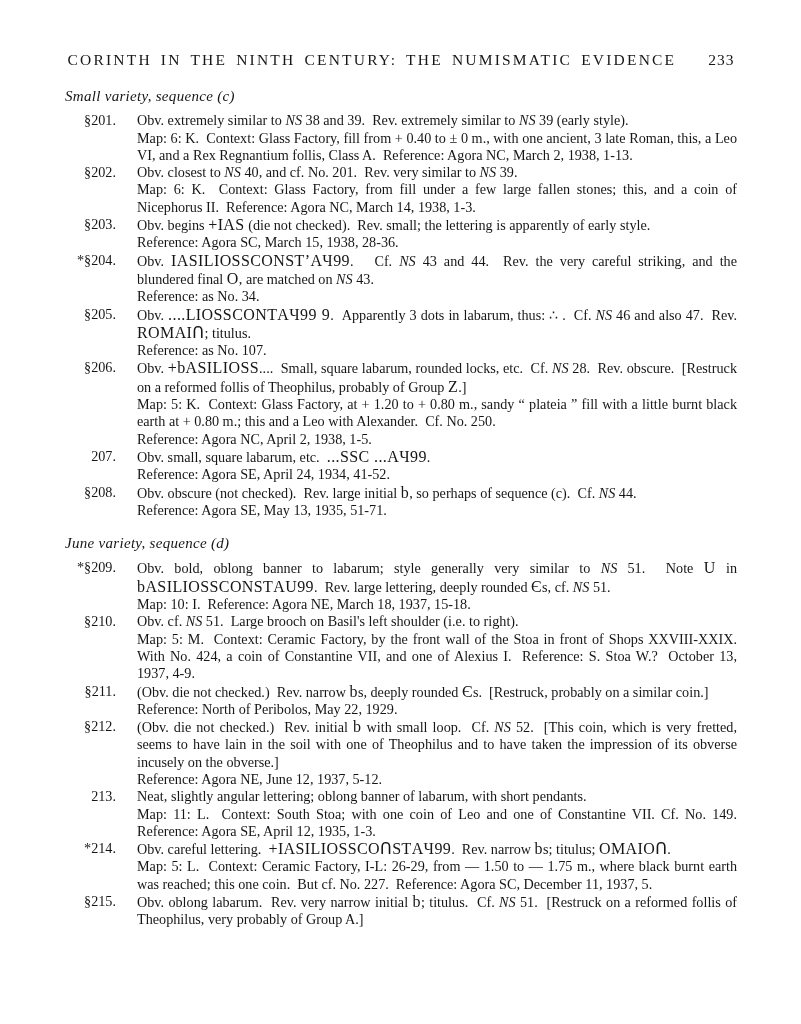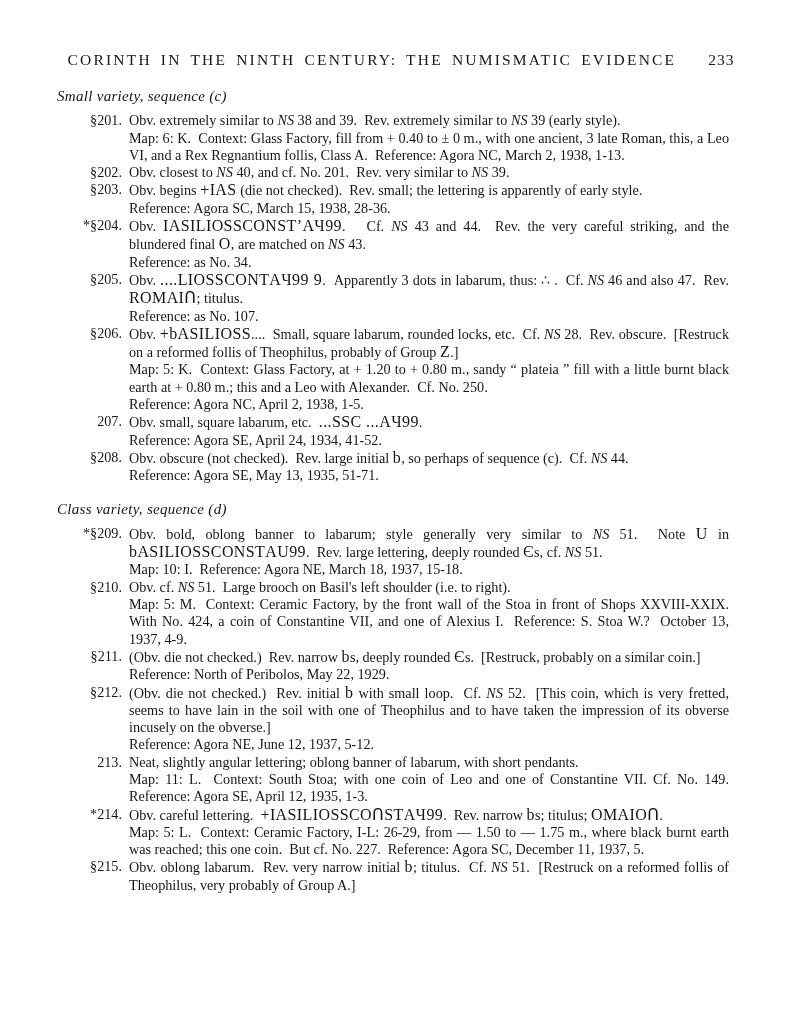--- a/index.html
+++ b/index.html
@@ -32,41 +32,41 @@
     word-spacing: 3px;
     white-space: nowrap;
   }
   .rh-page {
     margin-left: 32px;
     letter-spacing: 1px;
   }
   .content {
     position: absolute;
     top: 88px;
-    left: 57px;
+    left: 65px;
     width: 672px;
   }
   .section-heading {
     font-style: italic;
     font-size: 15px;
     margin: 0 0 7px 0;
     letter-spacing: 0.3px;
   }
   .section + .section .section-heading {
     margin-top: 16px;
   }
   .entry {
     display: flex;
     align-items: flex-start;
   }
   .entry-label {
     flex: 0 0 72px;
     width: 72px;
     text-align: right;
-    padding-right: 7px;
+    padding-right: 21px;
     box-sizing: border-box;
     white-space: nowrap;
   }
   .entry-body {
     flex: 1 1 auto;
     min-width: 0;
   }
   .entry-par {
     margin: 0;
     text-align: justify;
@@ -97,20 +97,21 @@
             <div class="entry-label">§201.</div>
             <div class="entry-body">
               <p class="entry-par"><span class="seg-n">Obv. extremely similar to </span><span class="seg-i">NS</span><span class="seg-n"> 38 and 39.  Rev. extremely similar to </span><span class="seg-i">NS</span><span class="seg-n"> 39 (early style).</span></p>
               <p class="entry-par"><span class="seg-n">Map: 6: K.  Context: Glass Factory, fill from + 0.40 to ± 0 m., with one ancient, 3 late Roman, this, a Leo VI, and a Rex Regnantium follis, Class A.  Reference: Agora NC, March 2, 1938, 1-13.</span></p>
             </div>
           </div>
           <div class="entry">
             <div class="entry-label">§202.</div>
             <div class="entry-body">
               <p class="entry-par"><span class="seg-n">Obv. closest to </span><span class="seg-i">NS</span><span class="seg-n"> 40, and cf. No. 201.  Rev. very similar to </span><span class="seg-i">NS</span><span class="seg-n"> 39.</span></p>
+              <p class="entry-par"><span class="seg-n">Map: 6: K.  Context: Glass Factory, from fill under a few large fallen stones; this, and a coin of Nicephorus II.  Reference: Agora NC, March 14, 1938, 1-3.</span></p>
             </div>
           </div>
           <div class="entry">
             <div class="entry-label">§203.</div>
             <div class="entry-body">
               <p class="entry-par"><span class="seg-n">Obv. begins </span><span class="seg-g">+IAS</span><span class="seg-n"> (die not checked).  Rev. small; the lettering is apparently of early style.</span></p>
               <p class="entry-par"><span class="seg-n">Reference: Agora SC, March 15, 1938, 28-36.</span></p>
             </div>
           </div>
           <div class="entry">
@@ -146,21 +147,21 @@
             <div class="entry-label">§208.</div>
             <div class="entry-body">
               <p class="entry-par"><span class="seg-n">Obv. obscure (not checked).  Rev. large initial </span><span class="seg-g">b</span><span class="seg-n">, so perhaps of sequence (c).  Cf. </span><span class="seg-i">NS</span><span class="seg-n"> 44.</span></p>
               <p class="entry-par"><span class="seg-n">Reference: Agora SE, May 13, 1935, 51-71.</span></p>
             </div>
           </div>
         </div>
     </div>
 
     <div class="section">
-      <div class="section-heading">Class variety, sequence (d)</div>
+      <div class="section-heading">June variety, sequence (d)</div>
       <div class="entries">
           <div class="entry">
             <div class="entry-label">*§209.</div>
             <div class="entry-body">
               <p class="entry-par"><span class="seg-n">Obv. bold, oblong banner to labarum; style generally very similar to </span><span class="seg-i">NS</span><span class="seg-n"> 51.  Note </span><span class="seg-g">U</span><span class="seg-n"> in </span><span class="seg-g">bASILIOSSCONSƬAU99</span><span class="seg-n">.  Rev. large lettering, deeply rounded </span><span class="seg-g">Є</span><span class="seg-n">s, cf. </span><span class="seg-i">NS</span><span class="seg-n"> 51.</span></p>
               <p class="entry-par"><span class="seg-n">Map: 10: I.  Reference: Agora NE, March 18, 1937, 15-18.</span></p>
             </div>
           </div>
           <div class="entry">
             <div class="entry-label">§210.</div>

